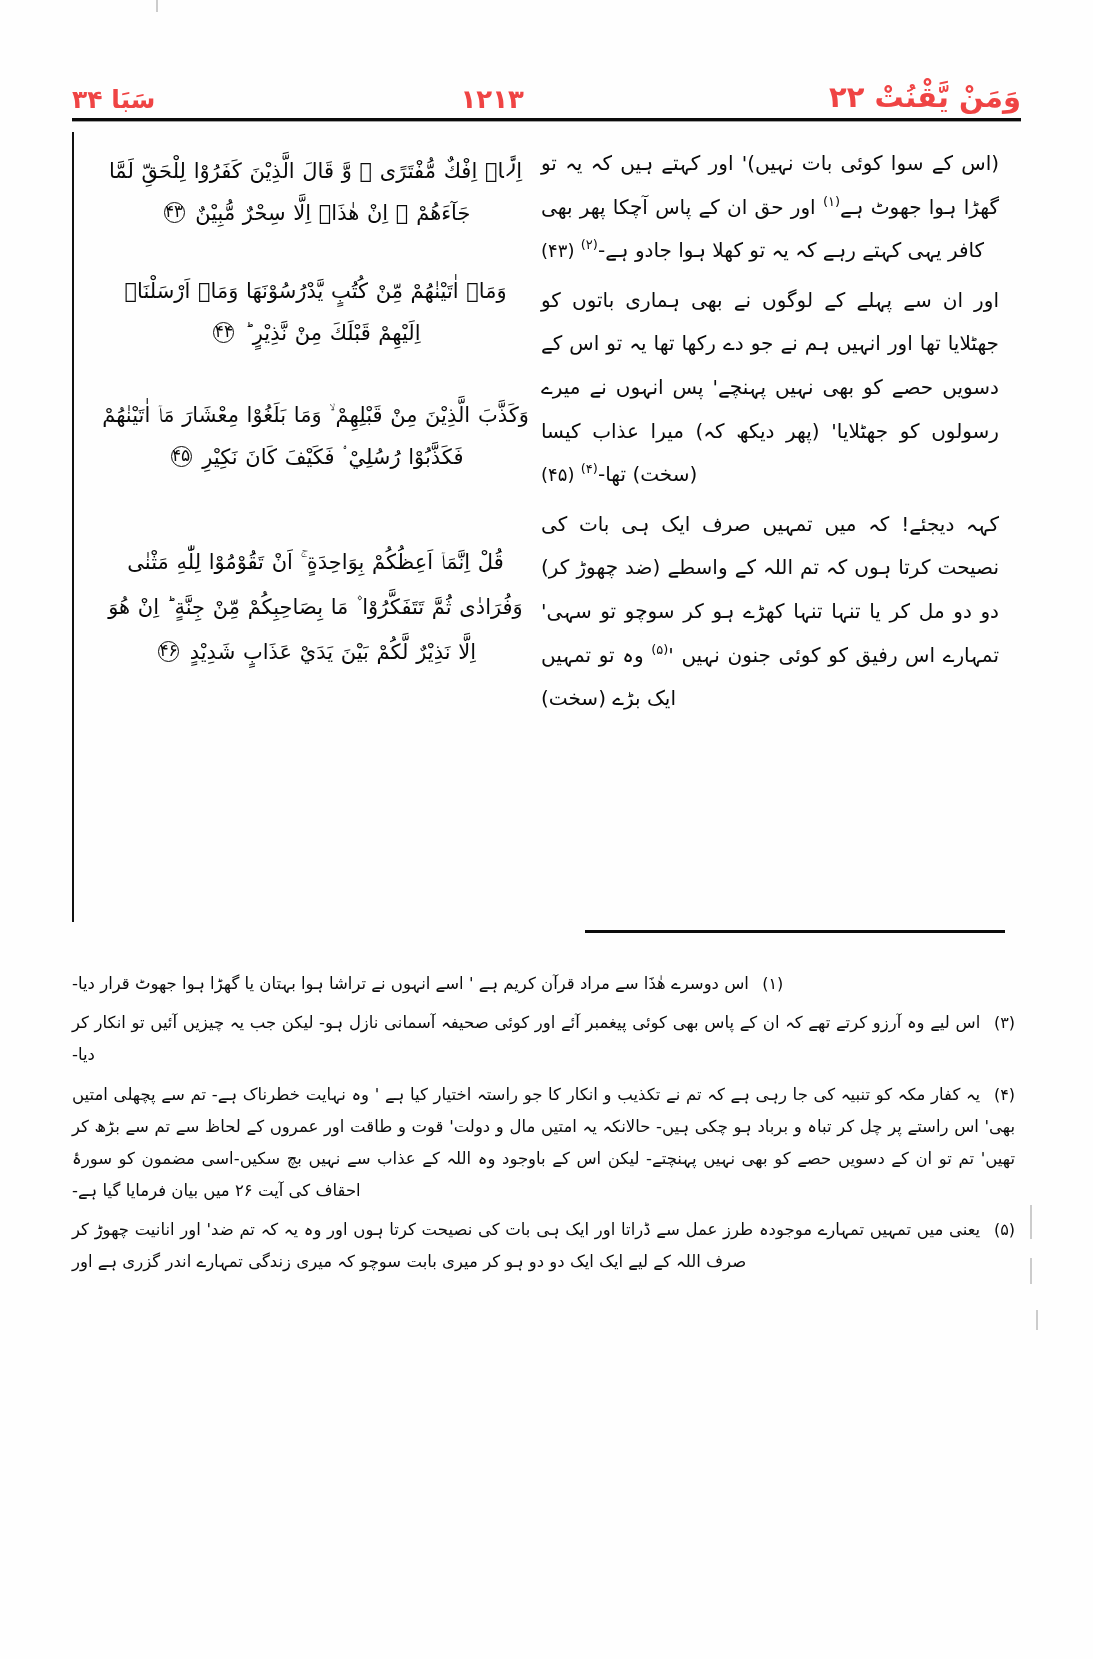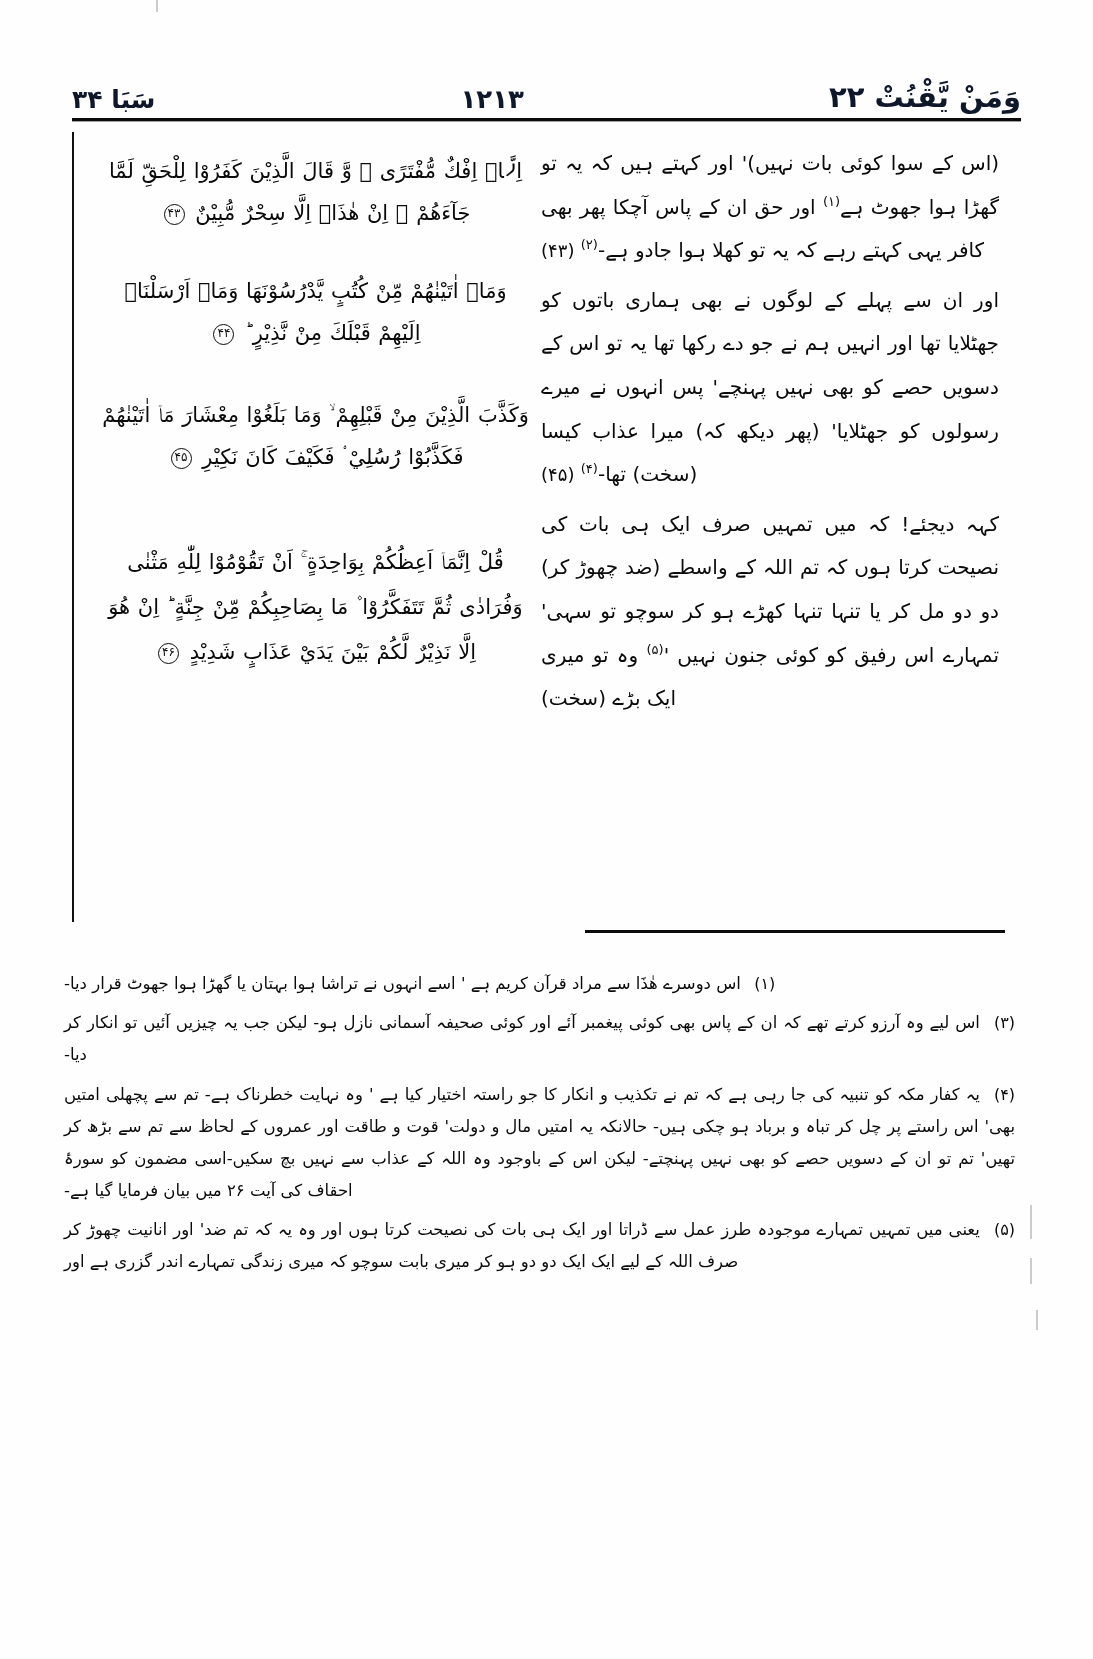--- a/index.html
+++ b/index.html
@@ -34,21 +34,21 @@
     align-items: flex-end;
     justify-content: space-between;
     direction: rtl;
   }
   .hdr-item {
     font-size: 25px;
     line-height: 1;
     letter-spacing: 0.5px;
     white-space: nowrap;
     font-weight: 600;
-    color: #0f172a;
+    color: #ef4444;
   }
   .hdr-juz  { font-size: 29px; }
   .hdr-page { font-size: 26px; letter-spacing: 2px; }
   .hdr-sura { font-size: 25px; }
 
   .header-rule {
     position: absolute;
     top: 118px;
     left: 72px;
     right: 72px;
@@ -99,21 +99,21 @@
     margin-bottom: 26px;
     word-spacing: 1px;
   }
   .ayah-block.b1 { margin-top: 10px; }
   .ayah-block.b2 { margin-top: 36px; }
   .ayah-block.b3 { margin-top: 40px; }
   .ayah-block.b4 { margin-top: 62px; line-height: 2.15; }
 
   .ayah-mark {
     display: inline-block;
-    font-size: 12px;
+    font-size: 17px;
     border: 1.4px solid #0a0a0a;
     border-radius: 50%;
     width: 19px;
     height: 19px;
     line-height: 17px;
     text-align: center;
     vertical-align: 3px;
     margin: 0 3px;
   }
 
@@ -146,21 +146,21 @@
     right: 88px;
     width: 420px;
     height: 3px;
     background: #0b0b0b;
   }
 
   
   .footnotes {
     position: absolute;
     top: 968px;
-    left: 64px;
+    left: 72px;
     right: 78px;
     direction: rtl;
   }
   .footnote {
     direction: rtl;
     text-align: justify;
     text-align-last: left;
     font-family: "DejaVu Sans", "Liberation Sans", sans-serif;
     font-size: 16.5px;
     line-height: 1.95;
@@ -212,21 +212,21 @@
       </p>
 
 
       <p class="urdu-para">
         <span>اور ان سے پہلے کے لوگوں نے بھی ہماری باتوں کو جھٹلایا تھا اور انہیں ہم نے جو دے رکھا تھا یہ تو اس کے دسویں حصے کو بھی نہیں پہنچے' پس انہوں نے میرے رسولوں کو جھٹلایا' (پھر دیکھ کہ) میرا عذاب کیسا (سخت) تھا-</span><span class="fnref">(۴)</span>
         <span class="vnum">(۴۵)</span>
       </p>
 
       <p class="urdu-para">
         <span>کہہ دیجئے! کہ میں تمہیں صرف ایک ہی بات کی نصیحت کرتا ہوں کہ تم اللہ کے واسطے (ضد چھوڑ کر) دو دو مل کر یا تنہا تنہا کھڑے ہو کر سوچو تو سہی' تمہارے اس رفیق کو کوئی جنون نہیں '</span><span class="fnref">(۵)</span>
-        <span>وہ تو میری ایک بڑے (سخت)</span>
+        <span>وہ تو تمہیں ایک بڑے (سخت)</span>
       </p>
 
     </div>
 
     <div class="col-arabic">
 
       <div class="ayah-block b1">
         <span>اِلَّاۤ اِفْكٌ مُّفْتَرًى ۙ وَّ قَالَ الَّذِيْنَ كَفَرُوْا لِلْحَقِّ لَمَّا جَآءَهُمْ ۙ اِنْ هٰذَاۤ اِلَّا سِحْرٌ مُّبِيْنٌ</span>
         <span class="ayah-mark">۴۳</span>
       </div>

